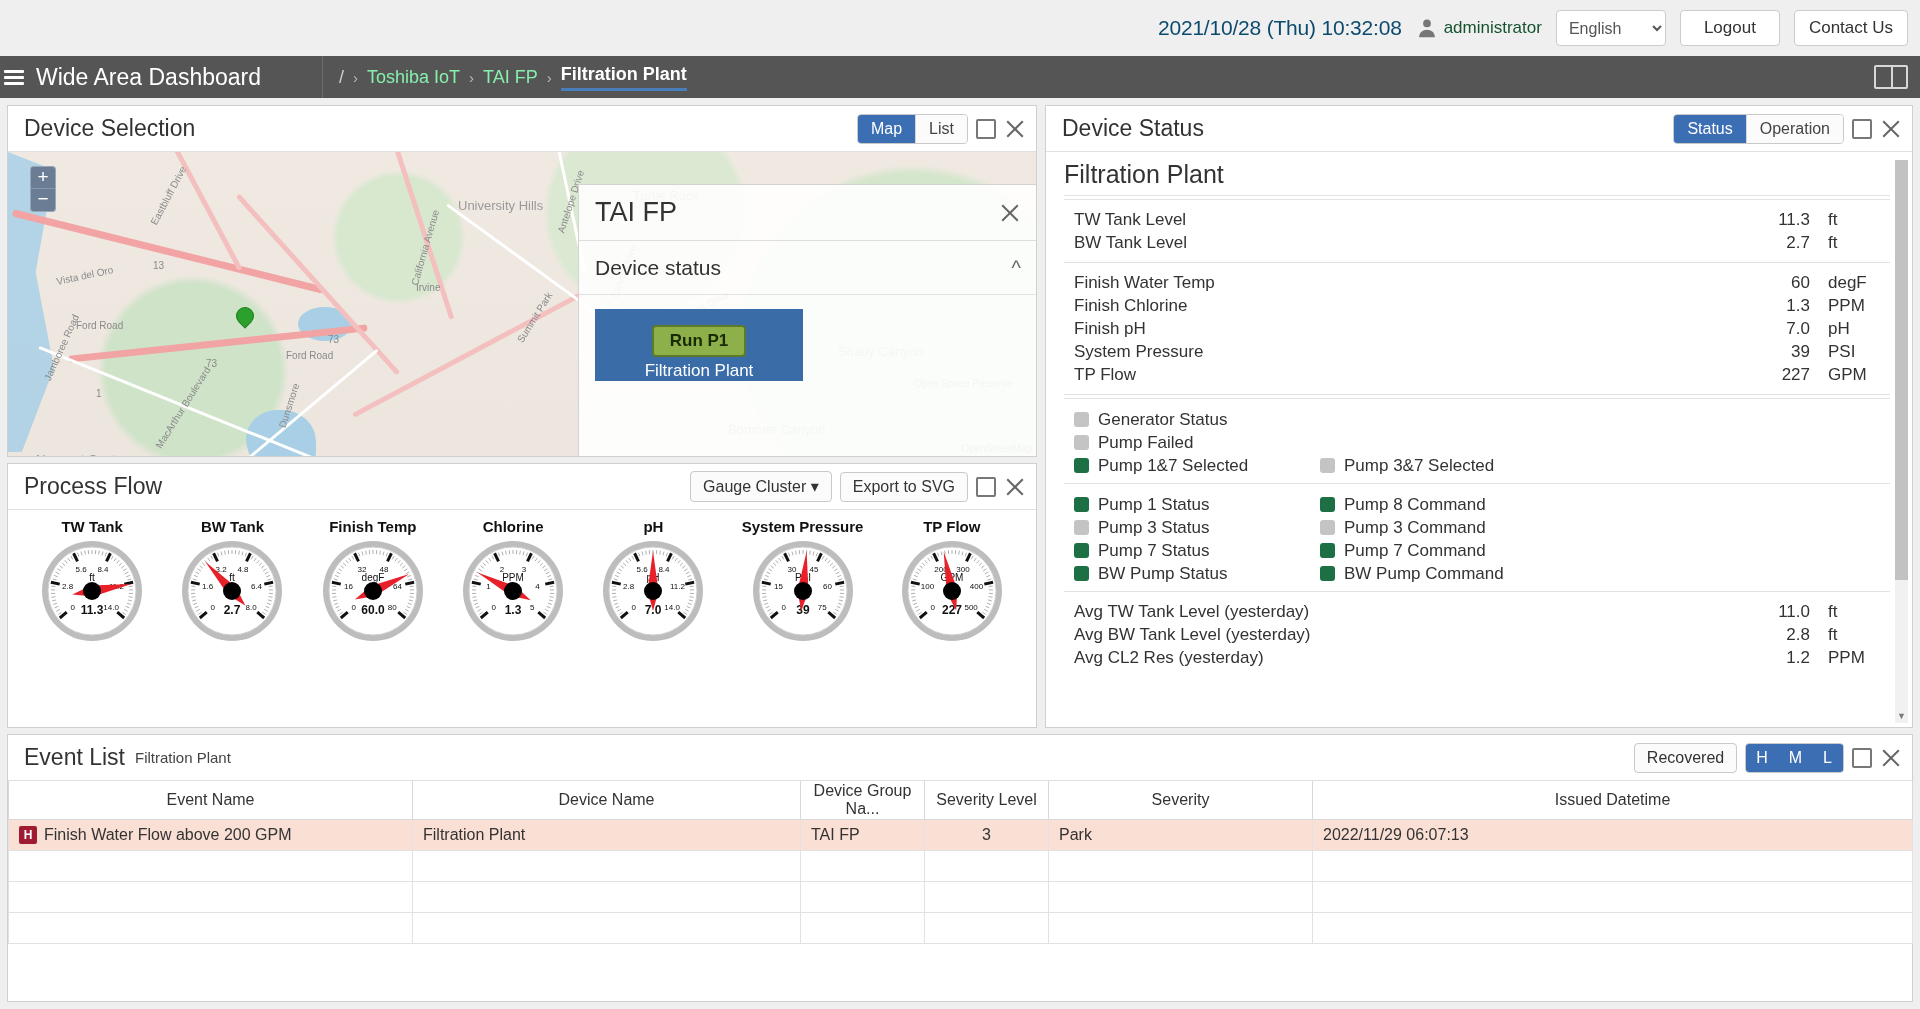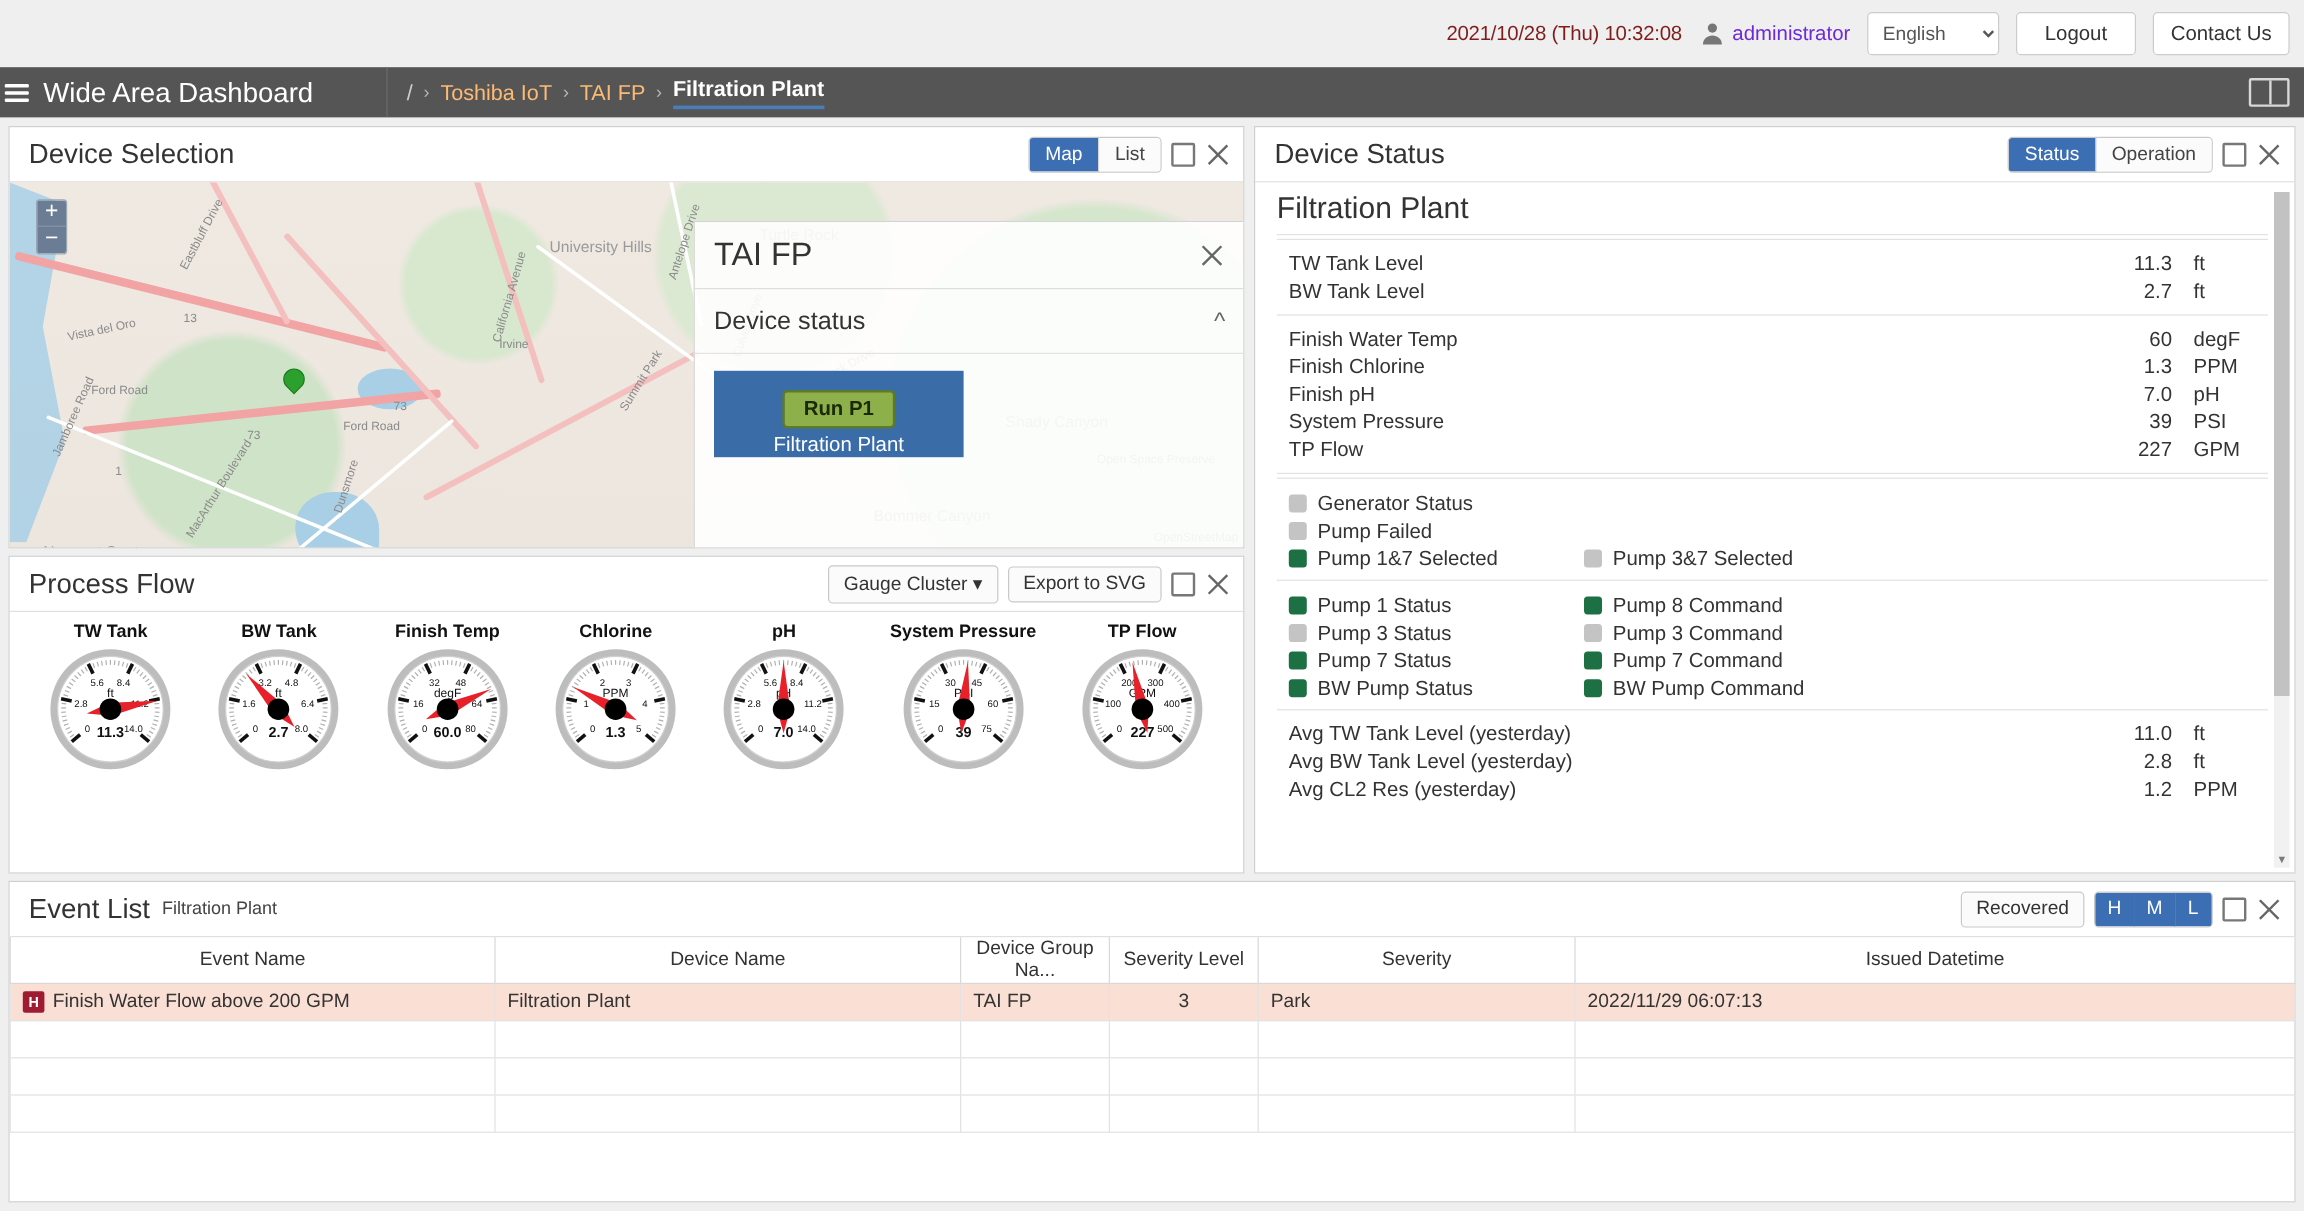--- a/index.html
+++ b/index.html
@@ -15,25 +15,25 @@
   .topbar {
     height: 56px;
     background: #efefef;
     display: flex;
     align-items: center;
     justify-content: flex-end;
     padding-right: 12px;
     gap: 14px;
   }
   .topbar .datetime {
-    font-size: 17px; color: #7f1d1d; letter-spacing: -0.2px;
+    font-size: 21px; color: #0c4a6e; letter-spacing: -0.2px;
   }
   .user-block { display: flex; align-items: center; gap: 6px; }
   .user-icon { width: 22px; height: 22px; display: block; }
-  .user-name { font-size: 17px; color: #6d28d9; }
+  .user-name { font-size: 17px; color: #14532d; }
   .lang-select {
     width: 110px; height: 36px;
     font-size: 16px; font-family: "Liberation Sans", sans-serif;
     color: #555; background: #fff;
     border: 1px solid #ccc; border-radius: 4px;
     padding-left: 8px;
   }
   .btn-plain {
     height: 36px; min-width: 100px;
     background: #fff; border: 1px solid #ccc; border-radius: 4px;
@@ -53,21 +53,21 @@
   .nav-left { display: flex; align-items: center; gap: 12px; padding-left: 4px; width: 322px; }
   .hamburger { display: flex; flex-direction: column; gap: 3px; width: 20px; cursor: pointer; }
   .hamburger i { display: block; height: 3px; background: #fff; border-radius: 1px; }
   .hamburger i:nth-child(1) { width: 100%; }
   .hamburger i:nth-child(2) { width: 100%; }
   .hamburger i:nth-child(3) { width: 100%; }
   .nav-title { font-size: 23px; font-weight: 400; white-space: nowrap; }
   .nav-divider { width: 1px; height: 42px; background: #6d6d6d; }
   .breadcrumb { display: flex; align-items: center; gap: 9px; padding-left: 16px; font-size: 18px; }
   .bc-sep { color: #b9b9b9; font-size: 15px; }
-  .bc-item { color: #fdba74; cursor: pointer; }
+  .bc-item { color: #86efac; cursor: pointer; }
   .bc-root { color: #cfcfcf; }
   .bc-current {
     color: #fff; font-weight: bold;
     border-bottom: 3px solid #4a7ebb; padding-bottom: 3px;
   }
   .nav-right { position: absolute; right: 12px; top: 0; height: 42px; display: flex; align-items: center; }
   .layout-icon { width: 34px; height: 24px; border: 2px solid #d8d8d8; border-radius: 2px; position: relative; cursor: pointer; }
   .layout-icon:after { content: ""; position: absolute; left: 50%; top: 0; bottom: 0; width: 2px; background: #d8d8d8; }
 
   

